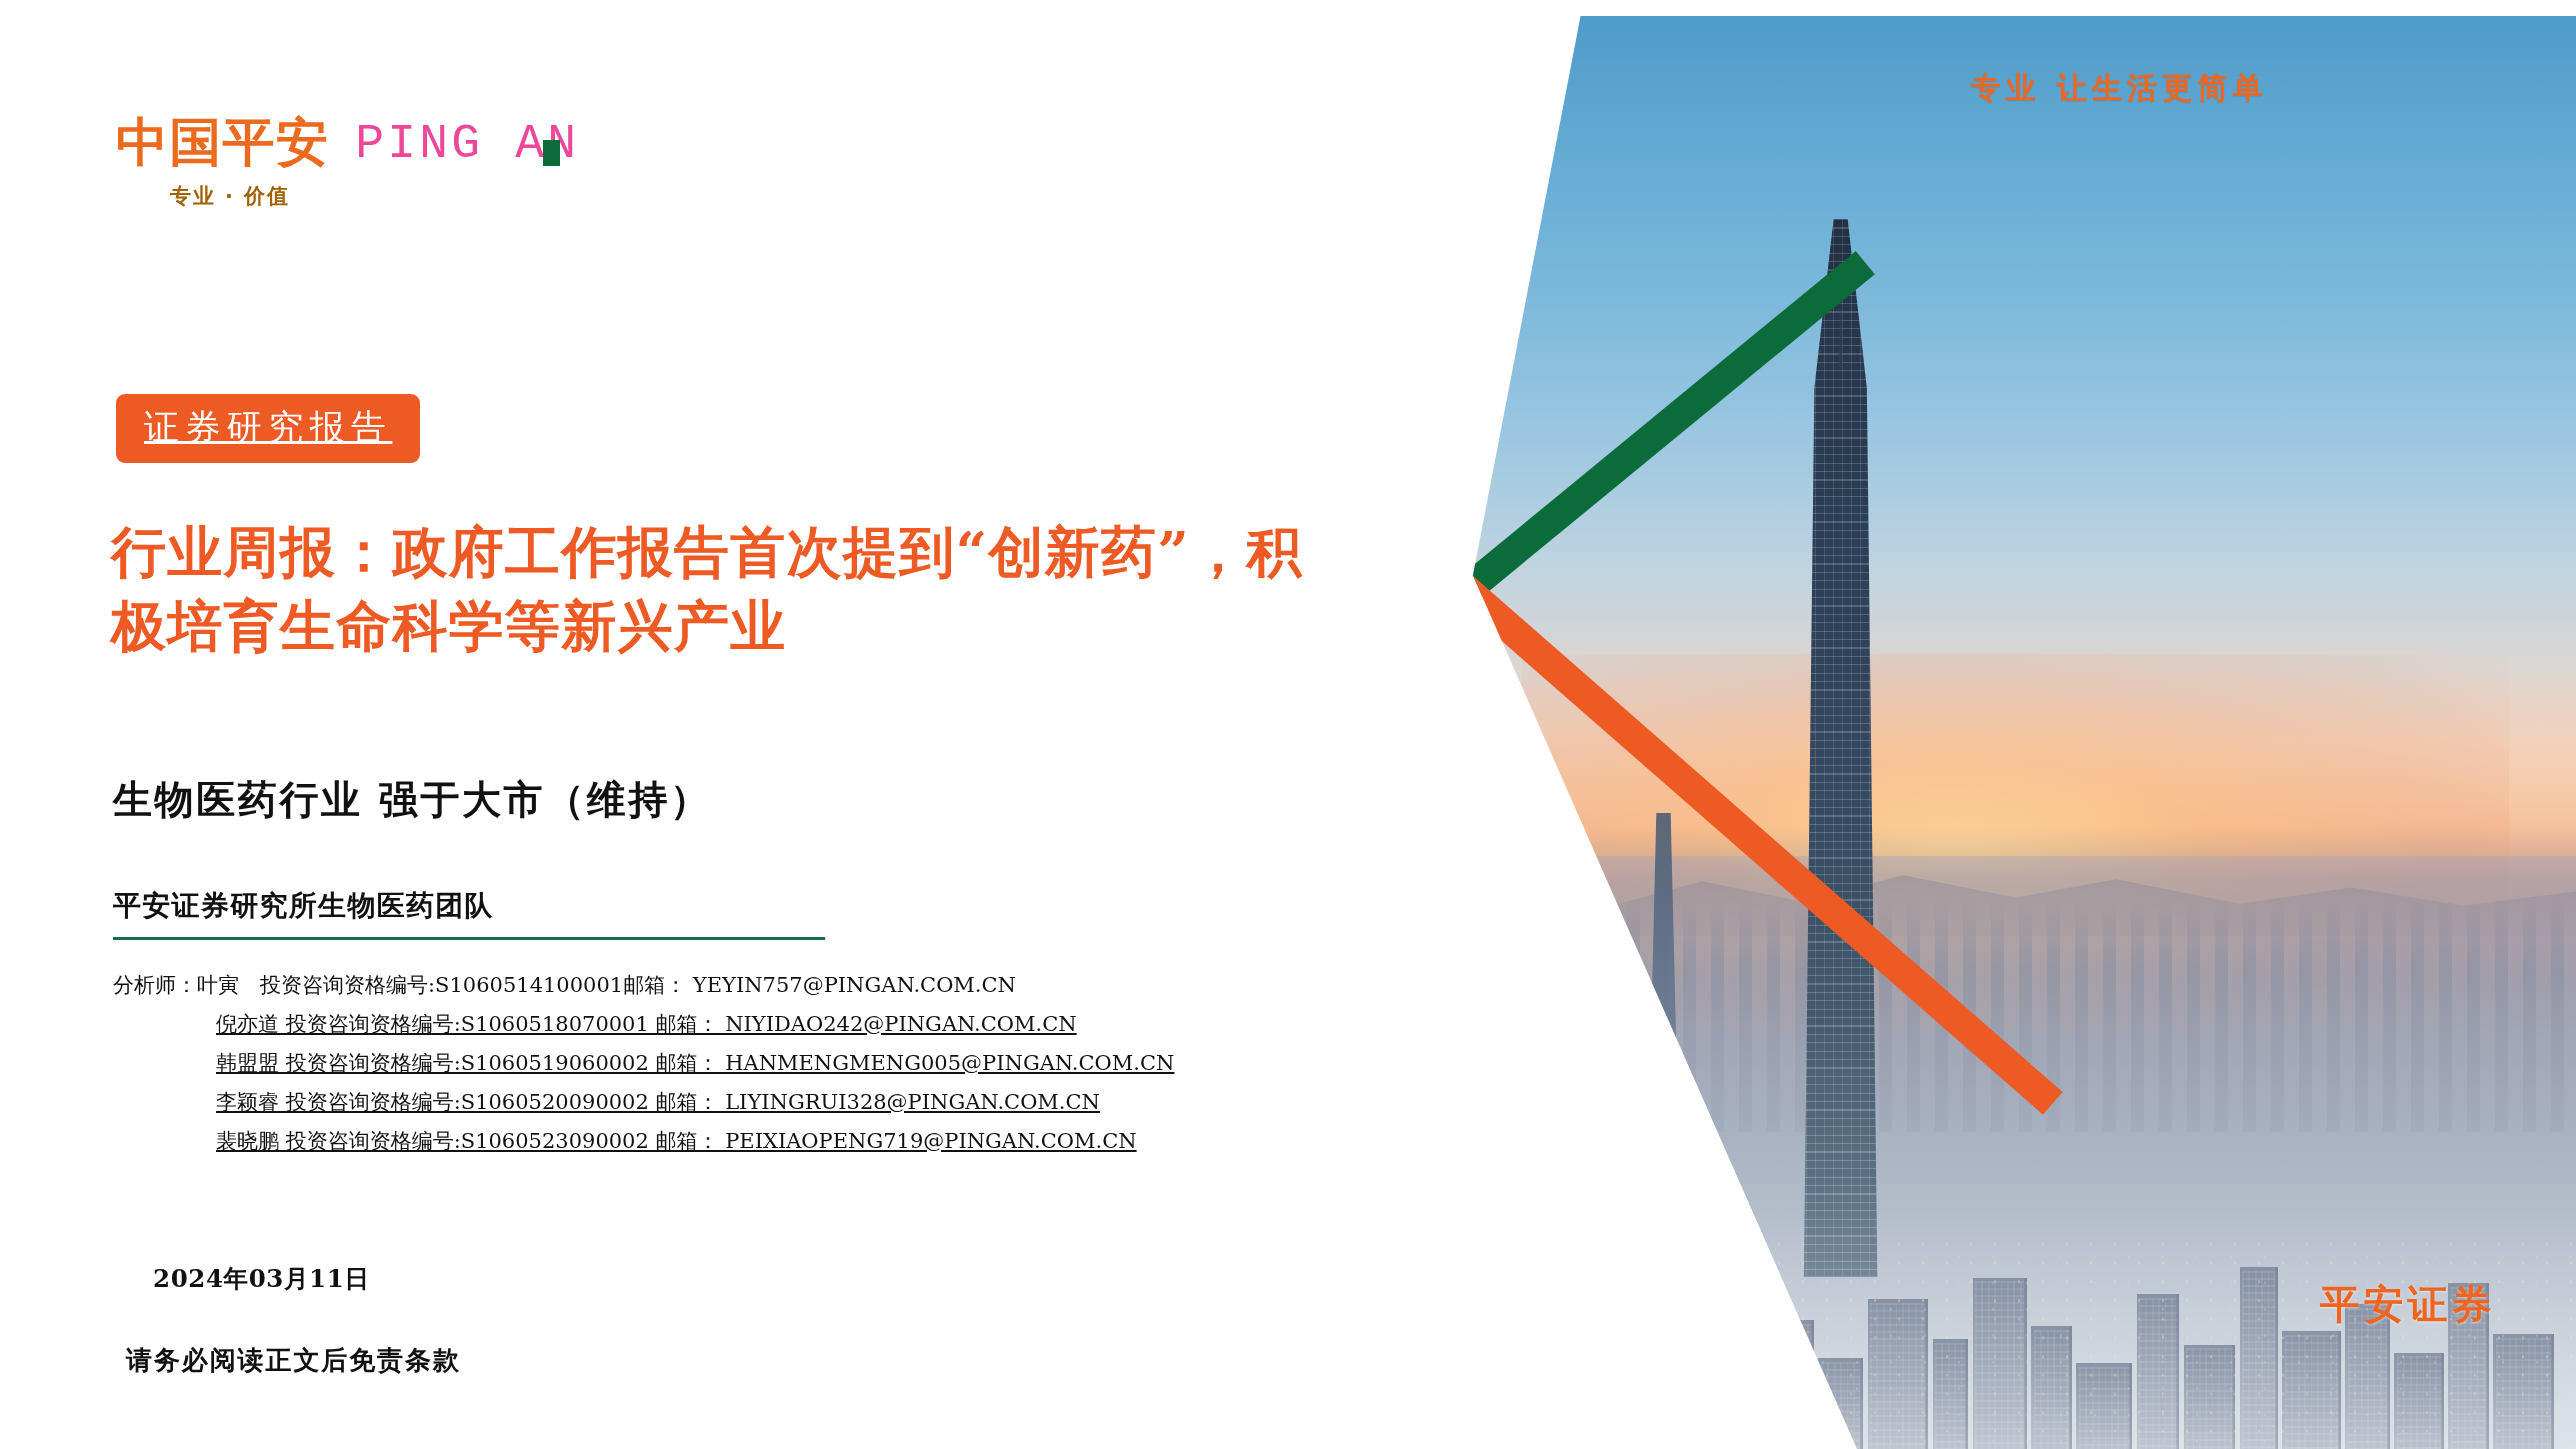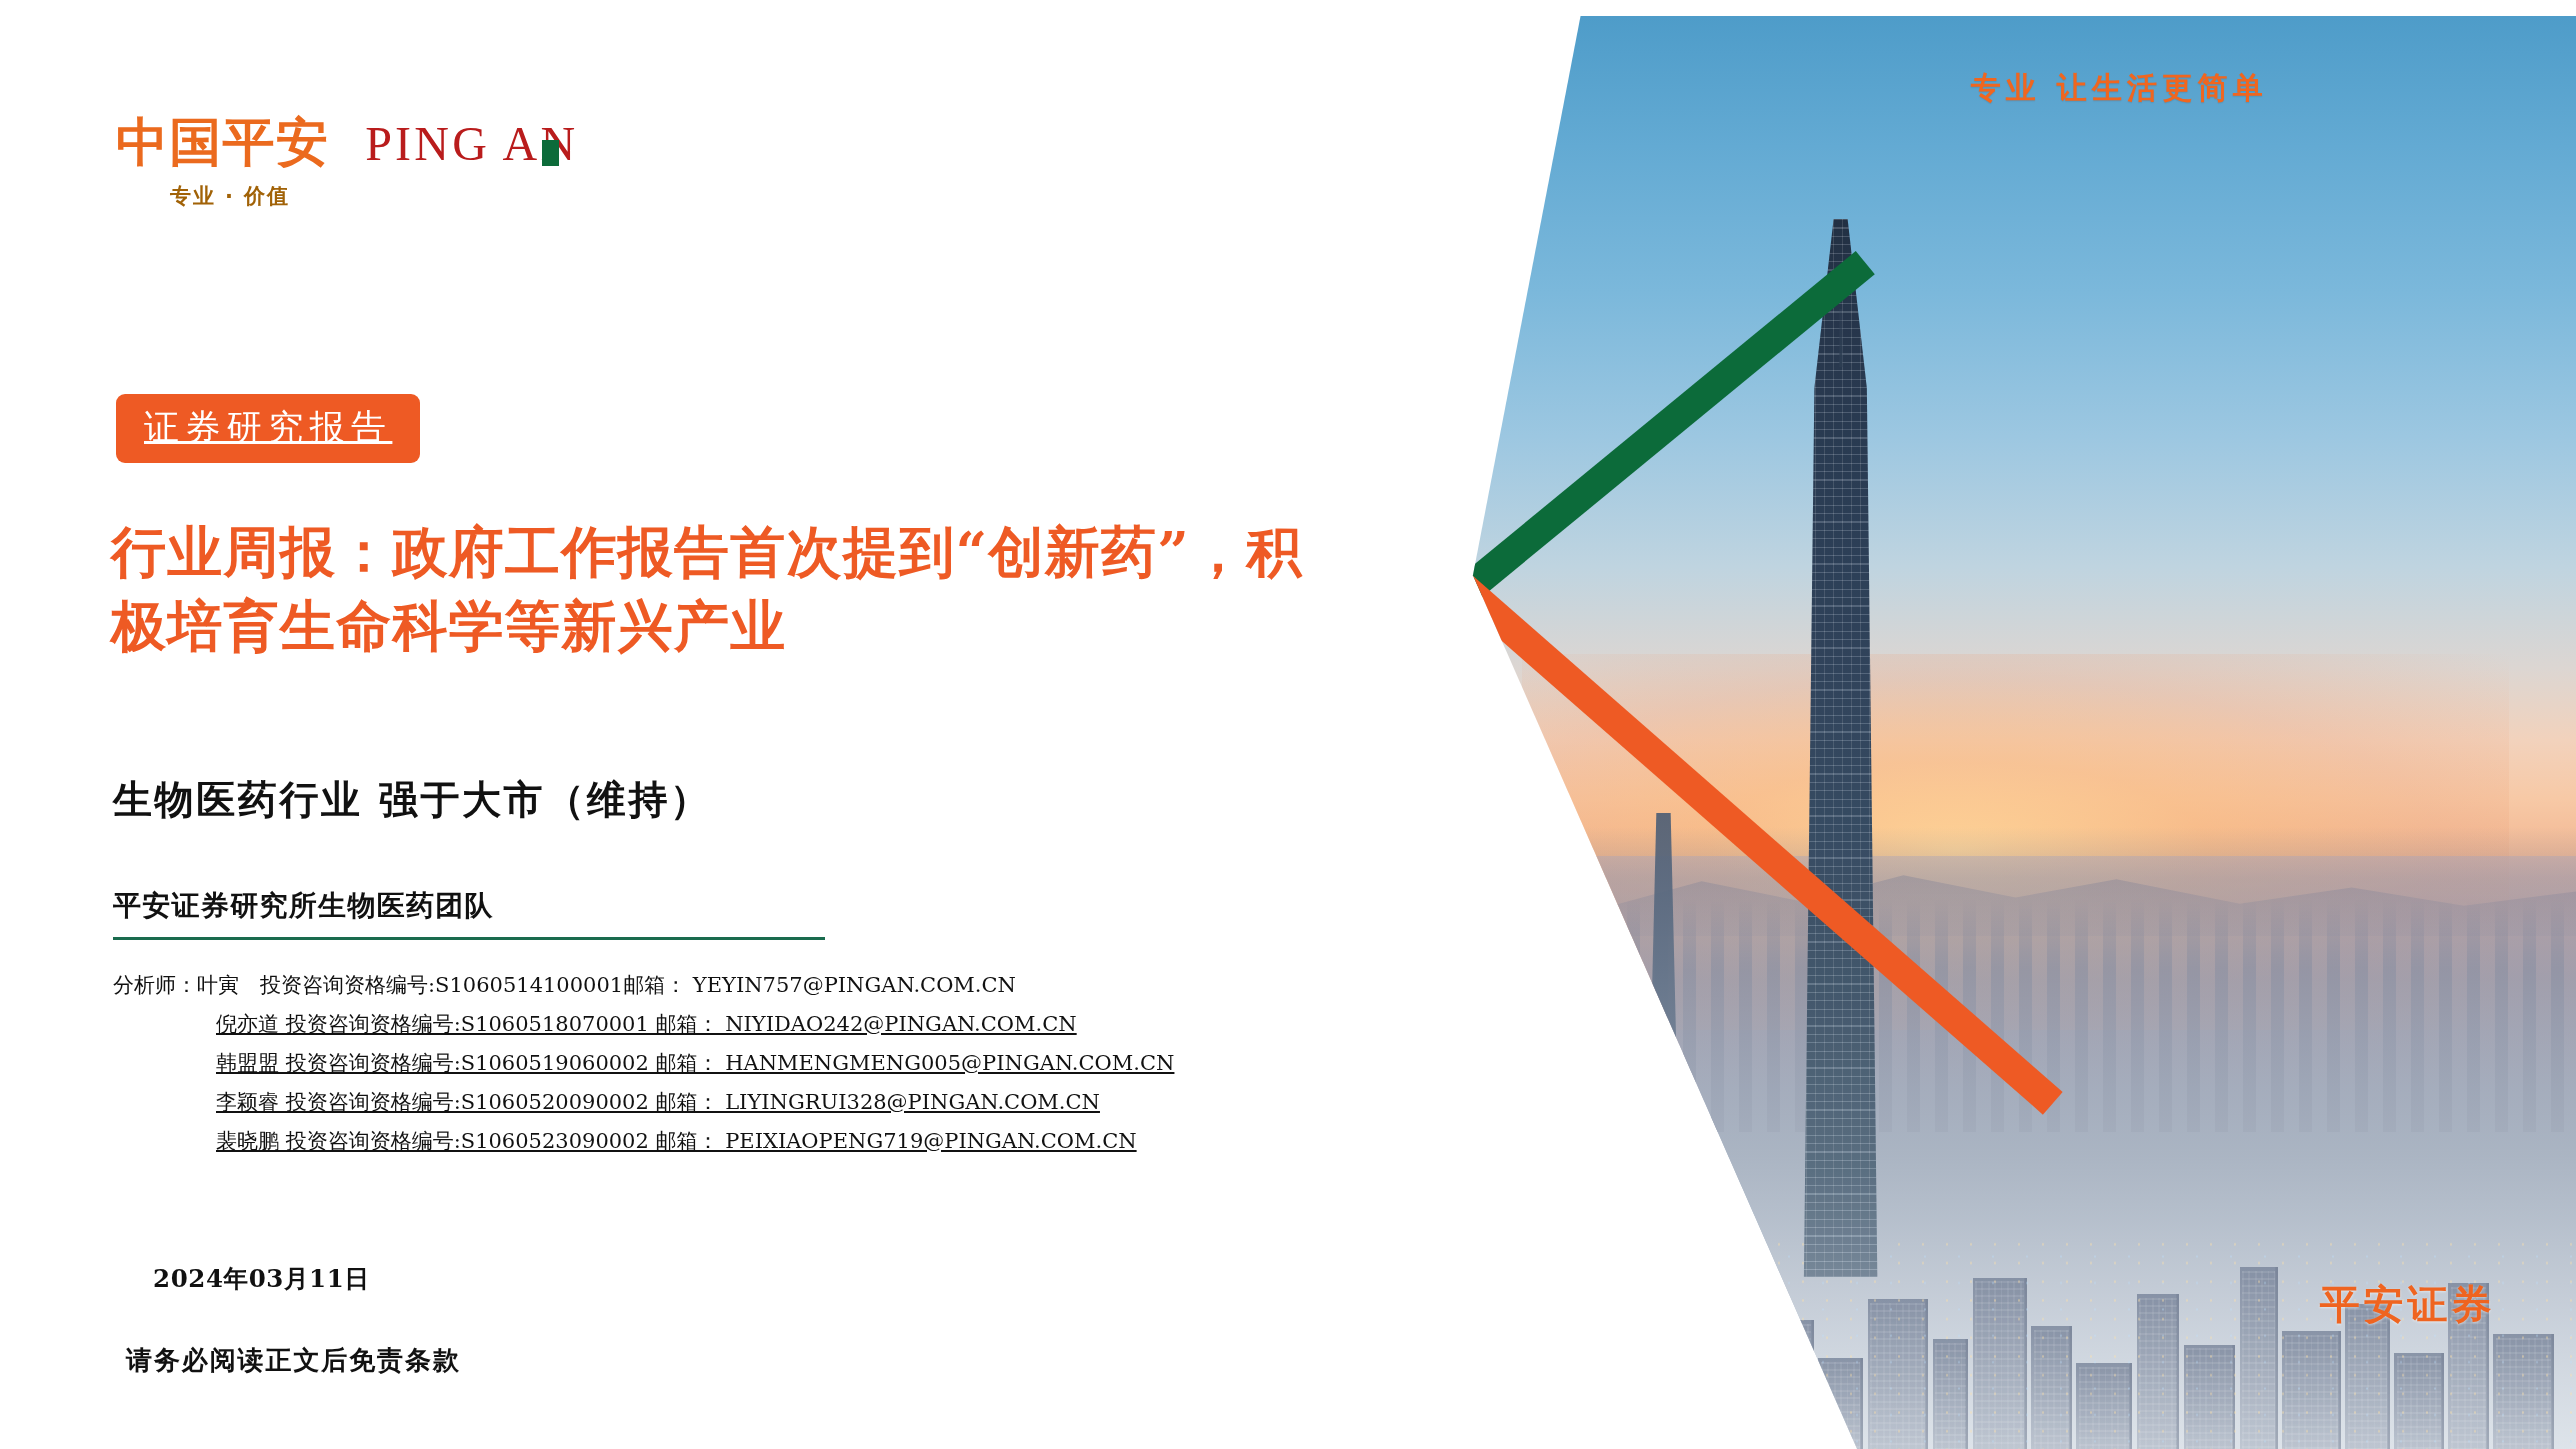--- a/index.html
+++ b/index.html
@@ -31,39 +31,39 @@
   
   .logo-block {
     position: absolute;
     left: 116px;
     top: 97px;
     width: 612px;
   }
   .logo-row {
     display: flex;
     align-items: flex-end;
-    gap: 36px;
+    gap: 26px;
     height: 71px;
     text-align: center;
   }
   .logo-cn {
     font-family: "DejaVu Sans", "Liberation Sans", sans-serif;
     font-size: 52px;
     font-weight: 700;
     color: #EB6A1E;
     letter-spacing: 1.3px;
     line-height: 1;
     white-space: nowrap;
   }
   .logo-en {
     position: relative;
-    font-family: Liberation Serif, serif;
+    font-family: Liberation Mono, monospace;
     font-size: 48px;
     font-weight: 400;
-    color: #b91c1c;
+    color: #ec4899;
     letter-spacing: 3.2px;
     line-height: 1;
     white-space: nowrap;
   }
   .logo-dot {
     position: absolute;
     right: 19.3px;
     bottom: 1.9px;
     width: 16.7px;
     height: 26px;

